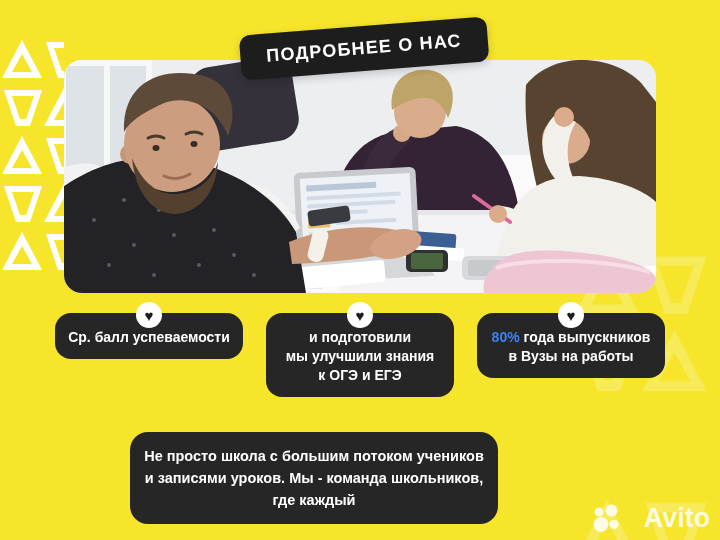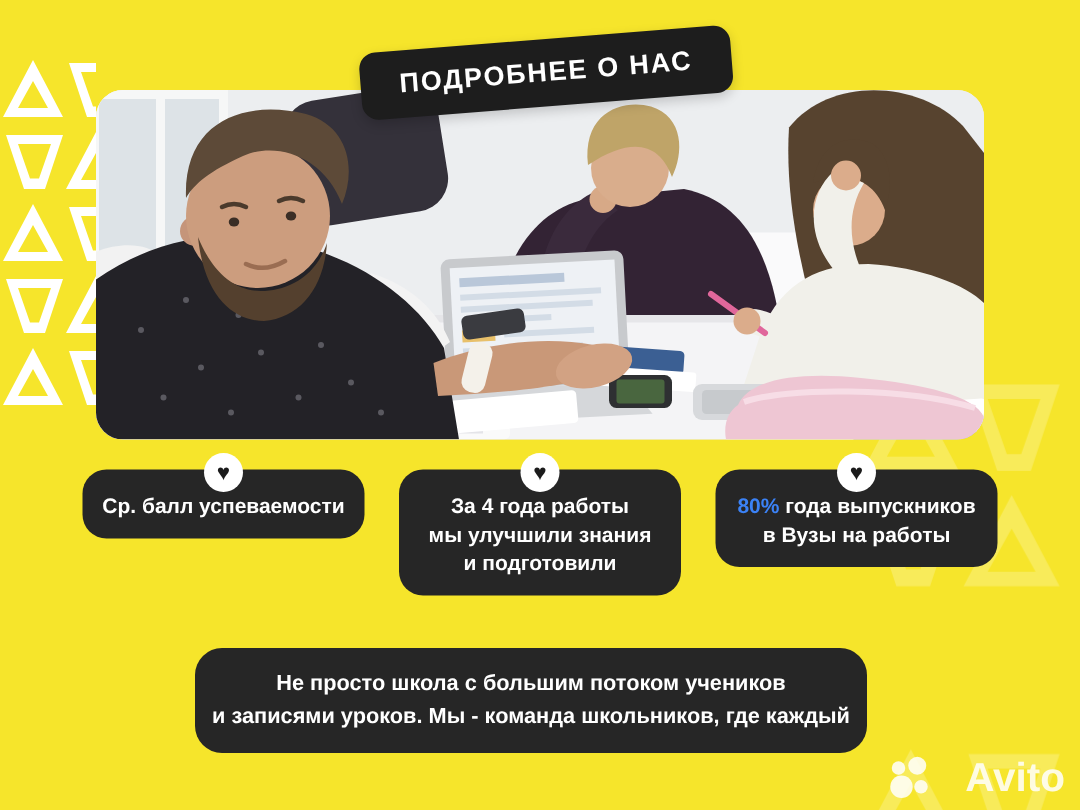--- a/index.html
+++ b/index.html
@@ -34,21 +34,21 @@
   }
   .stat-card p{margin:0;}
   .accent{color:#3b82f6;}
   .heart-badge{
     position:absolute;top:-11px;left:50%;transform:translateX(-50%);
     width:26px;height:26px;border-radius:50%;background:#ffffff;
     display:flex;align-items:center;justify-content:center;
     color:#1b1b1b;font-size:15px;line-height:1;
   }
   .bottom-card{
-    position:absolute;left:130px;top:432px;width:448px;box-sizing:border-box;z-index:4;
+    position:absolute;left:130px;top:432px;width:368px;box-sizing:border-box;z-index:4;
     background:#262626;border-radius:18px;color:#ffffff;
     font-size:14.5px;font-weight:bold;line-height:22px;text-align:center;
     padding:13px 8px;
   }
   .bottom-card p{margin:0;}
   .watermark{
     position:absolute;right:10px;bottom:6px;z-index:7;
     display:flex;align-items:center;gap:23px;
     color:rgba(255,255,255,0.85);font-size:27px;font-weight:bold;
   }
@@ -188,23 +188,23 @@
       <div class="heart-badge">
         <span>♥</span>
       </div>
       <p><span>Ср. балл успеваемости</span></p>
     </div>
 
     <div class="stat-card">
       <div class="heart-badge">
         <span>♥</span>
       </div>
-      <p><span>За 4 года работы</span></p>
+      <p><span>и подготовили</span></p>
       <p><span>мы улучшили знания</span></p>
-      <p><span>и подготовили</span></p>
+      <p><span>к ОГЭ и ЕГЭ</span></p>
     </div>
 
     <div class="stat-card">
       <div class="heart-badge">
         <span>♥</span>
       </div>
       <p><span class="accent">80%</span><span> года выпускников</span></p>
       <p><span>в Вузы на работы</span></p>
     </div>
 

